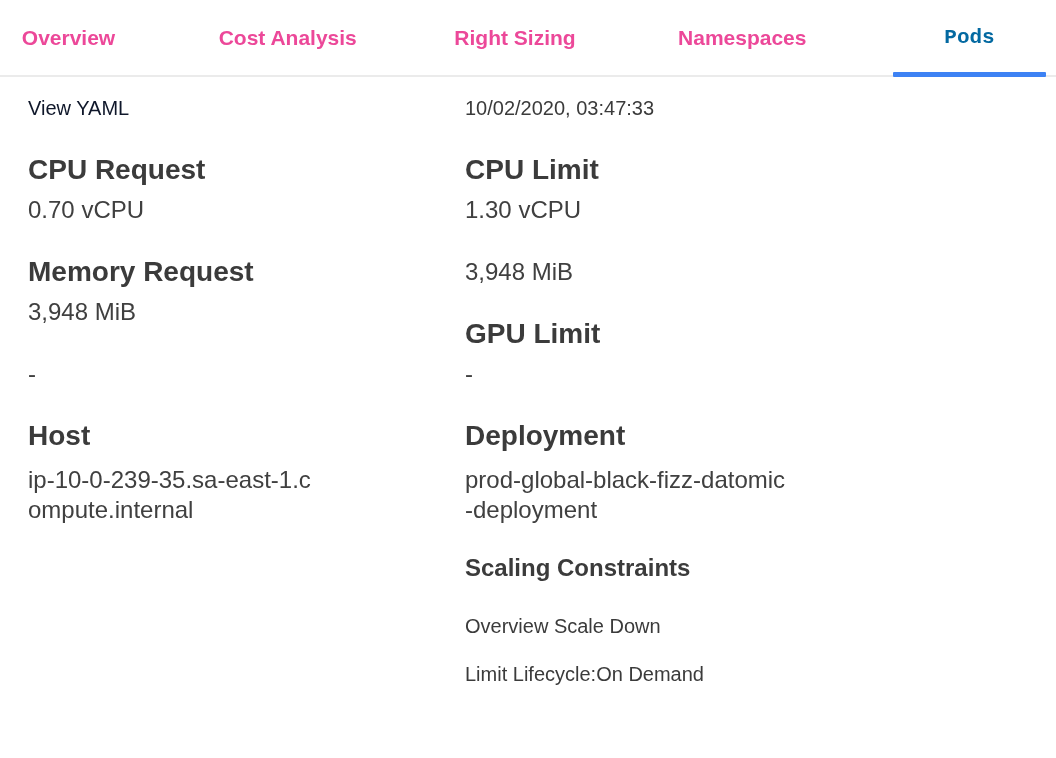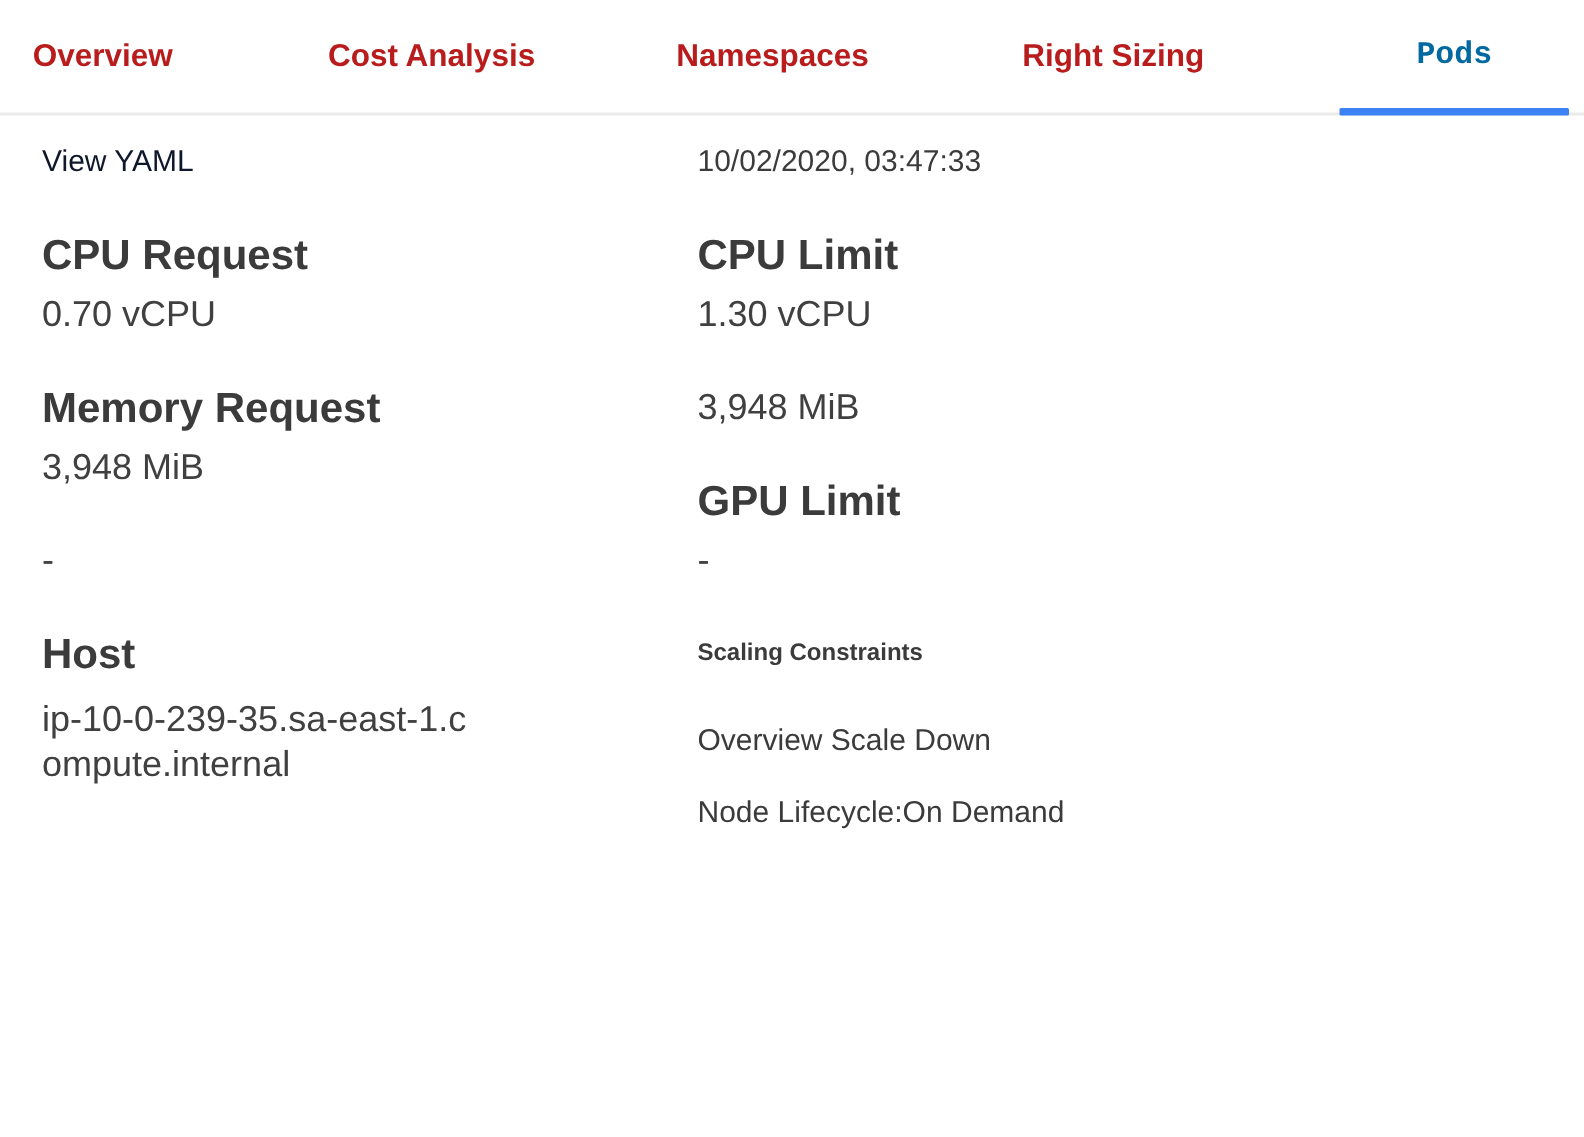--- a/index.html
+++ b/index.html
@@ -4,21 +4,21 @@
 <style>
   * { margin:0; padding:0; box-sizing:border-box; }
   html,body { width:1056px; height:758px; background:#ffffff; overflow:hidden;
     font-family:"Liberation Sans", sans-serif; color:#3b3b3b; }
 
   
   .tabbar { height:77px; width:1056px; border-bottom:2px solid #ebebeb;
     display:flex; justify-content:space-between; padding-right:10px; }
   .tab { position:relative; width:153px; height:75px;
     display:flex; align-items:center; justify-content:center;
-    font-size:21px; font-weight:700; color:#b91c1c; cursor:pointer; white-space:nowrap; }
+    font-size:21px; font-weight:700; color:#ec4899; cursor:pointer; white-space:nowrap; }
   .tab:first-child { width:137px; }
   .tab.active { color:#0369a1;font-family:Liberation Mono, monospace; }
   .tab-underline { position:absolute; left:0; right:0; bottom:-2px; height:5px;
     background:#3d82f4; border-radius:1px; }
 
   
   .content { display:flex; padding:20px 0 0 28px; }
   .col-left  { width:296px; margin-right:141px; }
   .col-right { width:328px; }
 
@@ -27,38 +27,38 @@
   .field { margin-bottom:40px; }
   .field .label { font-size:28px; line-height:22px; font-weight:700; color:#3b3b3b;
     margin-bottom:18px; }
   .field .value { font-size:24px; line-height:22px; color:#404040; }
 
   a.link { color:#0f172a; text-decoration:none; cursor:pointer; }
   .value.wrap { line-height:30px; word-break:break-all; overflow-wrap:break-word; display:block; }
 
   .field.host-group, .field.deploy-group { margin-bottom:32px; }
 
-  .sc-label { font-size:16px; line-height:22px; font-weight:700; margin-bottom:36px; }
+  .sc-label { font-size:24px; line-height:22px; font-weight:700; margin-bottom:36px; }
   .sc-item  { font-size:20px; line-height:22px; margin-bottom:26px; }
 </style>
 </head>
 <body>
 
 <div class="tabbar">
   <div class="tab">
     <span>Overview</span>
   </div>
   <div class="tab">
     <span>Cost Analysis</span>
   </div>
   <div class="tab">
-    <span>Namespaces</span>
+    <span>Right Sizing</span>
   </div>
   <div class="tab">
-    <span>Right Sizing</span>
+    <span>Namespaces</span>
   </div>
   <div class="tab active">
     <span>Pods</span>
     <span class="tab-underline"></span>
   </div>
 </div>
 
 <div class="content">
 
   <div class="col-left">
@@ -96,18 +96,22 @@
 
     <div class="field">
       <div class="value">3,948 MiB</div>
     </div>
 
     <div class="field">
       <div class="label">GPU Limit</div>
       <div class="value">-</div>
     </div>
 
+    <div class="field deploy-group">
+      <div class="label">Deployment</div>
+      <a class="value wrap link">prod-global-black-fizz-datomic-deployment</a>
+    </div>
 
     <div class="sc-label">Scaling Constraints</div>
     <div class="sc-item">Overview Scale Down</div>
-    <div class="sc-item">Node Lifecycle:On Demand</div>
+    <div class="sc-item">Limit Lifecycle:On Demand</div>
   </div>
 </div>
 
 </body></html>

